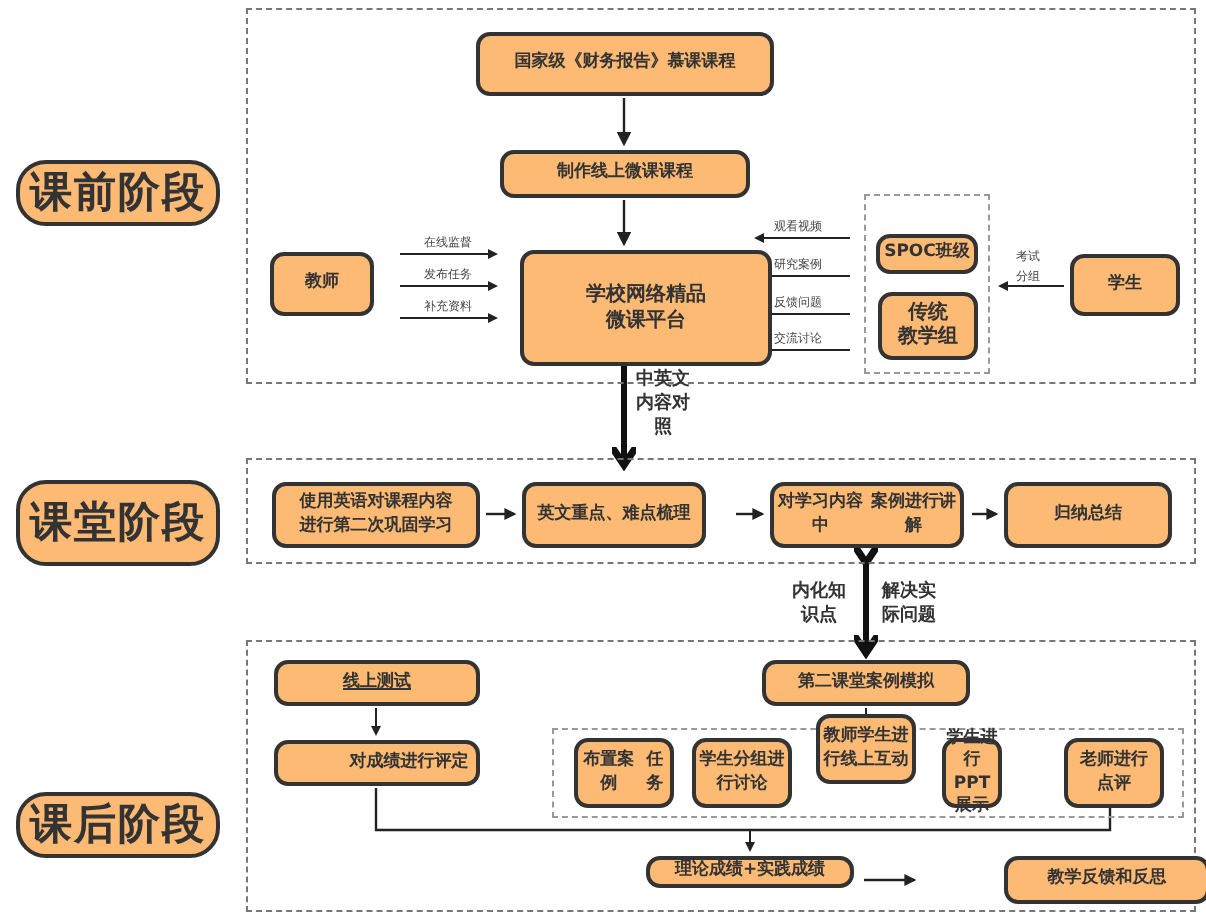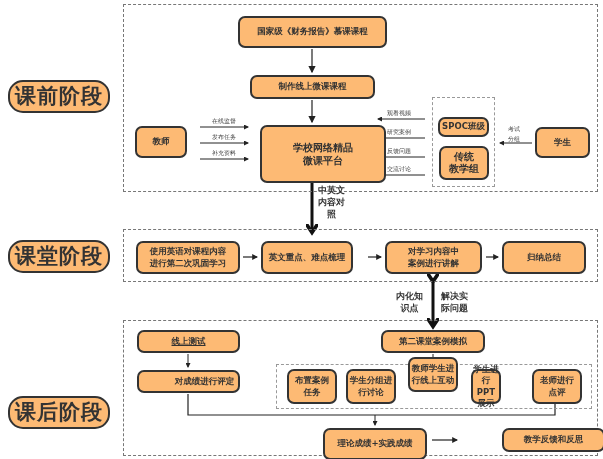--- a/index.html
+++ b/index.html
@@ -55,21 +55,21 @@
   <line x1="433" y1="280" x2="433" y2="325" stroke="#111" stroke-width="3" marker-start="url(#big)" marker-end="url(#big)"></line>
 
   <line x1="188" y1="354" x2="188" y2="367" stroke="#222" stroke-width="1" marker-end="url(#ahb)"></line>
   <line x1="433" y1="354" x2="433" y2="367" stroke="#222" stroke-width="1" marker-end="url(#ahb)"></line>
   <polyline points="188,394 188,415 555,415 555,402" fill="none" stroke="#222" stroke-width="1.2"></polyline>
   <line x1="375" y1="415" x2="375" y2="425" stroke="#222" stroke-width="1" marker-end="url(#ahb)"></line>
   <line x1="432" y1="440" x2="457" y2="440" stroke="#222" stroke-width="1.2" marker-end="url(#ahb)"></line>
 </svg>
 
 <div class="box stage" style="left:8px;top:80px;width:102px;height:33px;">课前阶段</div>
-<div class="box stage" style="left:8px;top:240px;width:102px;height:33px;">课堂阶段</div>
+<div class="box stage" style="left:8px;top:240px;width:102px;height:43px;">课堂阶段</div>
 <div class="box stage" style="left:8px;top:396px;width:102px;height:33px;">课后阶段</div>
 
 <div class="dash" style="left:123px;top:4px;width:475px;height:188px;"></div>
 
 <div class="box f8" style="left:238px;top:16px;width:149px;height:32px;">国家级《财务报告》慕课课程</div>
 <div class="box f8" style="left:250px;top:75px;width:125px;height:24px;">制作线上微课课程</div>
 <div class="box f10" style="left:260px;top:125px;width:126px;height:58px;flex-direction:column;">
   <span>学校网络精品</span>
   <span>微课平台</span>
 </div>
@@ -101,56 +101,56 @@
   <div>内容对</div>
   <div>照</div>
 </div>
 
 <div class="dash" style="left:123px;top:229px;width:475px;height:53px;"></div>
 <div class="box f8" style="left:136px;top:241px;width:104px;height:33px;flex-direction:column;">
   <span>使用英语对课程内容</span>
   <span>进行第二次巩固学习</span>
 </div>
 <div class="box f8" style="left:261px;top:241px;width:92px;height:33px;">英文重点、难点梳理</div>
-<div class="box f8" style="left:385px;top:241px;width:97px;height:33px;flex-direction:column;">
+<div class="box f8" style="left:385px;top:241px;width:97px;height:33px;flex-direction:row;">
   <span>对学习内容中</span>
   <span>案例进行讲解</span>
 </div>
 <div class="box f8" style="left:502px;top:241px;width:84px;height:33px;">归纳总结</div>
 
 <div class="blbl" style="left:396px;top:290px;">
   <div>内化知</div>
   <div>识点</div>
 </div>
 <div class="blbl" style="left:441px;top:290px;">
   <div>解决实</div>
   <div>际问题</div>
 </div>
 
 <div class="dash" style="left:123px;top:320px;width:475px;height:136px;"></div>
 <div class="box f8" style="left:137px;top:330px;width:103px;height:23px;text-decoration:underline;">线上测试</div>
 <div class="box f8" style="left:137px;top:370px;width:103px;height:23px;padding-left:32px;">对成绩进行评定</div>
 <div class="box f8" style="left:381px;top:330px;width:104px;height:23px;">第二课堂案例模拟</div>
 
 <div class="dash" style="left:276px;top:364px;width:316px;height:45px;border-color:#999;"></div>
-<div class="box f8" style="left:287px;top:369px;width:50px;height:35px;flex-direction:column;">
+<div class="box f8" style="left:287px;top:369px;width:50px;height:35px;flex-direction:row;">
   <span>布置案例</span>
   <span>任务</span>
 </div>
 <div class="box f8" style="left:346px;top:369px;width:50px;height:35px;flex-direction:column;">
   <span>学生分组进</span>
   <span>行讨论</span>
 </div>
 <div class="box f8" style="left:408px;top:357px;width:50px;height:35px;flex-direction:column;">
   <span>教师学生进</span>
   <span>行线上互动</span>
 </div>
 <div class="box f8" style="left:471px;top:369px;width:30px;height:35px;flex-direction:column;">
   <span>学生进行</span>
   <span>PPT展示</span>
 </div>
 <div class="box f8" style="left:532px;top:369px;width:50px;height:35px;flex-direction:column;">
   <span>老师进行</span>
   <span>点评</span>
 </div>
 
-<div class="box f8" style="left:323px;top:428px;width:104px;height:32px;">理论成绩+实践成绩</div>
+<div class="box f8" style="left:323px;top:428px;width:104px;height:16px;">理论成绩+实践成绩</div>
 <div class="box f8" style="left:462px;top:428px;width:103px;height:24px;margin-left:40px;">教学反馈和反思</div>
 
 </body></html>

